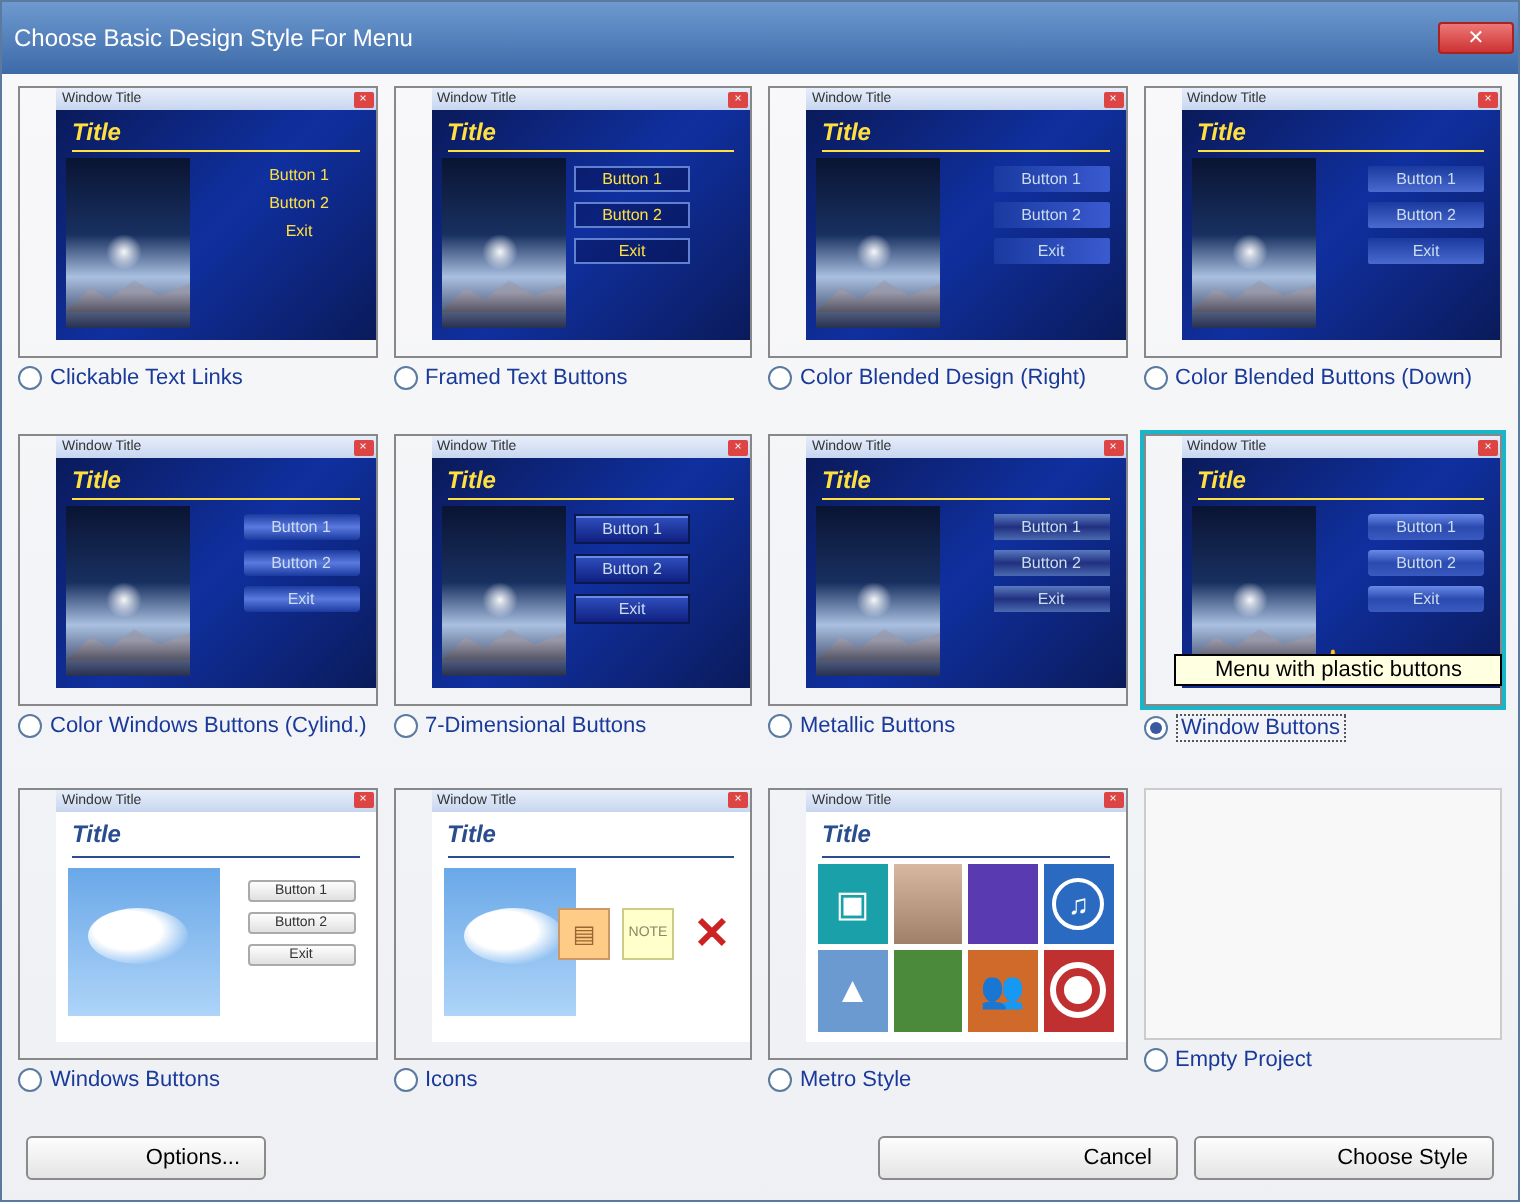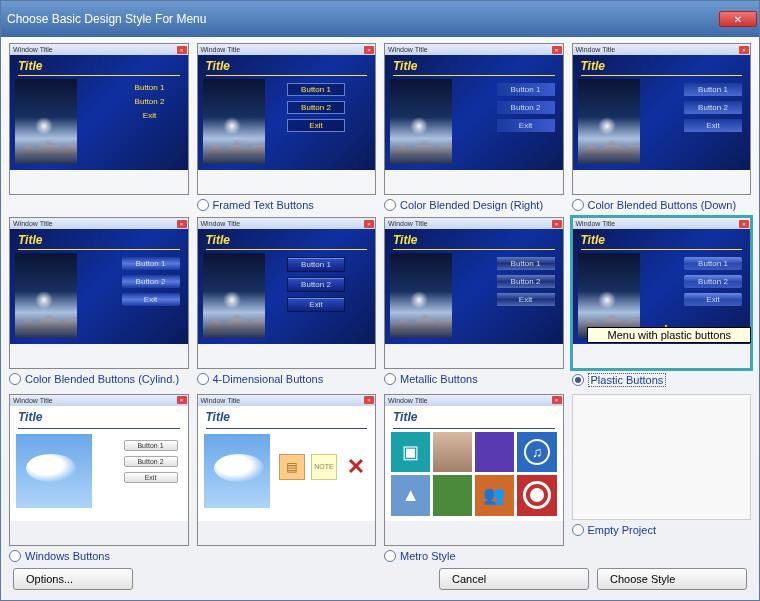--- a/index.html
+++ b/index.html
@@ -77,23 +77,24 @@
   grid-template-columns: repeat(4, 1fr);
   gap: 6px 8px;
   flex: 1;
 }
 .tile {
   display: flex;
   flex-direction: column;
 }
 .thumb {
   border: 1px solid #888;
-  height: 152px;
+  height: 136px;
   position: relative;
   overflow: hidden;
+  padding-left: 18px;
 }
 .tile.selected .thumb {
   outline: 2px solid #1ab5c9;
   outline-offset: 0;
 }
 .thumb-titlebar {
   height: 11px;
   background: linear-gradient(#e7eefb, #c7d6ef);
   display: flex; align-items: center;
   padding: 0 1px 0 3px;
@@ -231,21 +232,21 @@
 .radio-label.boxed { border:1px dotted #555; padding:0 2px;}
 .footer {
   display:flex; gap:8px; padding:6px 4px 4px;
 }
 .footer .spacer { flex:1; }
 .dlg-btn {
   min-width:150px; padding:4px 12px;
   background: linear-gradient(#fdfdfd, #e4e4e4);
   border:1px solid #8a8a8a; border-radius:3px;
   font-size:11px; cursor:pointer;
-  text-align:left;
+  text-align:right;
 }
 .dlg-btn.small { min-width:120px; }
 .tooltip {
   position:absolute;
   background:#ffffe1;
   border:1px solid #000;
   padding:1px 19px;
   font-size:11px;
   color:#000;
   white-space:nowrap;
@@ -286,20 +287,24 @@
             <span class="thumb-title-text">Title</span>
             <div class="thumb-underline"></div>
             <div class="space-img"></div>
             <div class="menu-items">
               <div class="btn-plain">Button 1</div>
               <div class="btn-plain">Button 2</div>
               <div class="btn-plain">Exit</div>
             </div>
           </div>
         </div>
+        <div class="radio-row">
+          <span class="radio"></span>
+          <span class="radio-label">Clickable Text Links</span>
+        </div>
       </div>
 
       <div class="tile">
         <div class="thumb">
           <div class="thumb-titlebar">
               <span>Window Title</span>
               <span class="spacer"></span>
               <span class="thumb-close">×</span>
             </div>
           <div class="thumb-body-dark">
@@ -380,21 +385,21 @@
             <div class="space-img"></div>
             <div class="menu-items">
               <div class="btn-blended cyl">Button 1</div>
               <div class="btn-blended cyl">Button 2</div>
               <div class="btn-blended cyl">Exit</div>
             </div>
           </div>
         </div>
         <div class="radio-row">
           <span class="radio"></span>
-          <span class="radio-label">Color Blended Buttons (Cylind.)</span>
+          <span class="radio-label">Color Windows Buttons (Cylind.)</span>
         </div>
       </div>
 
       <div class="tile">
         <div class="thumb">
           <div class="thumb-titlebar">
               <span>Window Title</span>
               <span class="spacer"></span>
               <span class="thumb-close">×</span>
             </div>
@@ -404,21 +409,21 @@
             <div class="space-img"></div>
             <div class="menu-items centered">
               <div class="btn-3d">Button 1</div>
               <div class="btn-3d">Button 2</div>
               <div class="btn-3d">Exit</div>
             </div>
           </div>
         </div>
         <div class="radio-row">
           <span class="radio"></span>
-          <span class="radio-label">4-Dimensional Buttons</span>
+          <span class="radio-label">7-Dimensional Buttons</span>
         </div>
       </div>
 
       <div class="tile">
         <div class="thumb">
           <div class="thumb-titlebar">
               <span>Window Title</span>
               <span class="spacer"></span>
               <span class="thumb-close">×</span>
             </div>
@@ -454,21 +459,21 @@
               <div class="btn-plastic">Button 1</div>
               <div class="btn-plastic">Button 2</div>
               <div class="btn-plastic">Exit</div>
             </div>
           </div>
         </div>
         <span class="cursor-hand" style="left:82px; top:107px;">☝</span>
         <div class="tooltip" style="right:0; top:110px;">Menu with plastic buttons</div>
         <div class="radio-row">
           <span class="radio on"></span>
-          <span class="radio-label boxed">Plastic Buttons</span>
+          <span class="radio-label boxed">Window Buttons</span>
         </div>
       </div>
 
       <div class="tile">
         <div class="thumb">
           <div class="thumb-titlebar">
               <span>Window Title</span>
               <span class="spacer"></span>
               <span class="thumb-close">×</span>
             </div>
@@ -499,20 +504,24 @@
           <div class="thumb-body-light">
             <span class="thumb-title-text dark">Title</span>
             <div class="thumb-underline dark"></div>
             <div class="sky-img" style="width:66px;"></div>
             <div class="icons-row">
               <div class="ico paper">▤</div>
               <div class="ico note">NOTE</div>
               <div class="ico xred">✕</div>
             </div>
           </div>
+        </div>
+        <div class="radio-row">
+          <span class="radio"></span>
+          <span class="radio-label">Icons</span>
         </div>
       </div>
 
       <div class="tile">
         <div class="thumb">
           <div class="thumb-titlebar">
               <span>Window Title</span>
               <span class="spacer"></span>
               <span class="thumb-close">×</span>
             </div>

